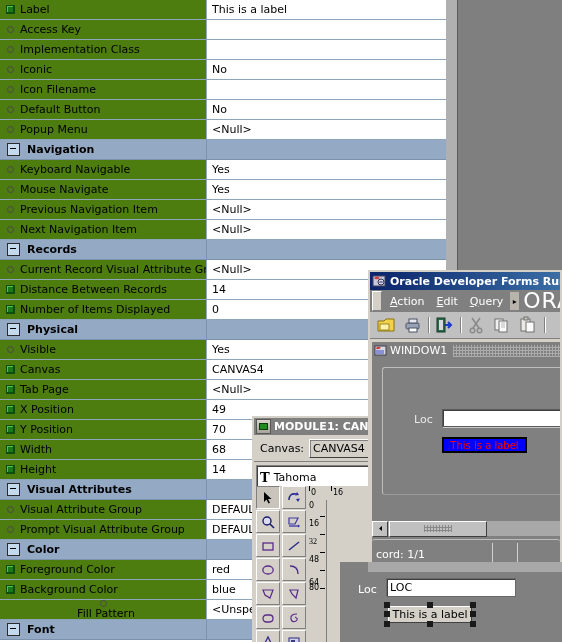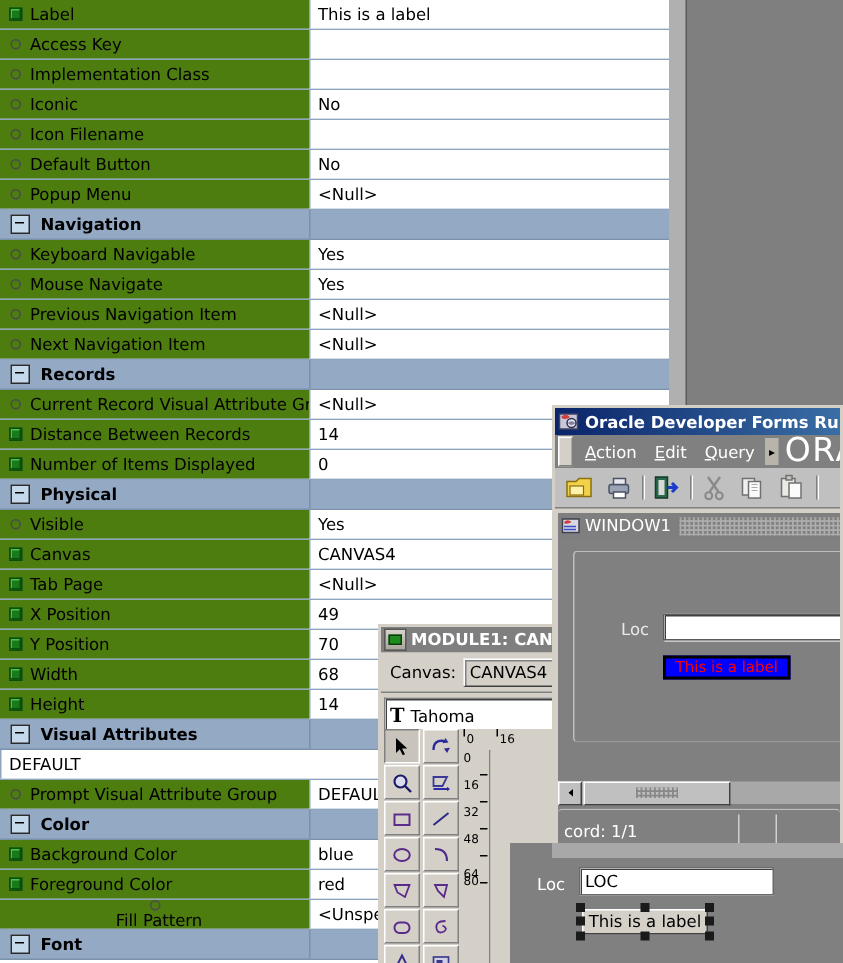--- a/index.html
+++ b/index.html
@@ -456,49 +456,53 @@
       <div class="pvalue">14</div>
     </div>
     <div class="prop-row section">
       <div class="pname">
         <span class="ico-minus"></span>
         <span class="sect-label">Visual Attributes</span>
       </div>
       <div class="pvalue"></div>
     </div>
     <div class="prop-row item">
+      <div class="pname">
+        <span class="ico-default"></span>
+        <span>Visual Attribute Group</span>
+      </div>
       <div class="pvalue">DEFAULT</div>
     </div>
     <div class="prop-row item">
       <div class="pname">
         <span class="ico-default"></span>
         <span>Prompt Visual Attribute Group</span>
       </div>
       <div class="pvalue">DEFAULT</div>
     </div>
     <div class="prop-row section">
       <div class="pname">
         <span class="ico-minus"></span>
         <span class="sect-label">Color</span>
       </div>
       <div class="pvalue"></div>
     </div>
     <div class="prop-row item">
       <div class="pname">
         <span class="ico-changed"></span>
+        <span>Foreground Color</span>
+      </div>
+      <div class="pvalue">red</div>
+    </div>
+    <div class="prop-row item">
+      <div class="pname">
+        <span class="ico-changed"></span>
         <span>Background Color</span>
       </div>
       <div class="pvalue">blue</div>
-    </div>
-    <div class="prop-row item">
-      <div class="pname">
-        <span class="ico-changed"></span>
-        <span>Foreground Color</span>
-      </div>
-      <div class="pvalue">red</div>
     </div>
     <div class="prop-row item selected">
       <div class="pname">
         <span class="ico-default"></span>
         <span>Fill Pattern</span>
       </div>
       <div class="pvalue">&lt;Unspeci</div>
     </div>
     <div class="prop-row section">
       <div class="pname">
@@ -603,21 +607,21 @@
     </div>
     <div id="ruler-h">
       <span style="left:3px;">0</span>
       <div class="tick" style="left:1px;top:0;width:1px;height:5px;"></div>
       <span style="left:25px;">16</span>
       <div class="tick" style="left:23px;top:0;width:1px;height:5px;"></div>
     </div>
     <div id="ruler-v">
       <span style="top:1px;">0</span>
       <span style="top:19px;">16</span>
-      <span style="top:37px;">32</span>
+      <span style="top:37px;font-family:Liberation Serif, serif;">32</span>
       <span style="top:55px;">48</span>
       <span style="top:78px;">64</span>
       <span style="top:83px;">80</span>
       <div class="tick" style="left:12px;top:16px;width:5px;height:1px;"></div>
       <div class="tick" style="left:12px;top:34px;width:5px;height:1px;"></div>
       <div class="tick" style="left:12px;top:52px;width:5px;height:1px;"></div>
       <div class="tick" style="left:12px;top:70px;width:5px;height:1px;"></div>
       <div class="tick" style="left:12px;top:88px;width:5px;height:1px;"></div>
     </div>
     <div id="le-canvas-area"></div>

